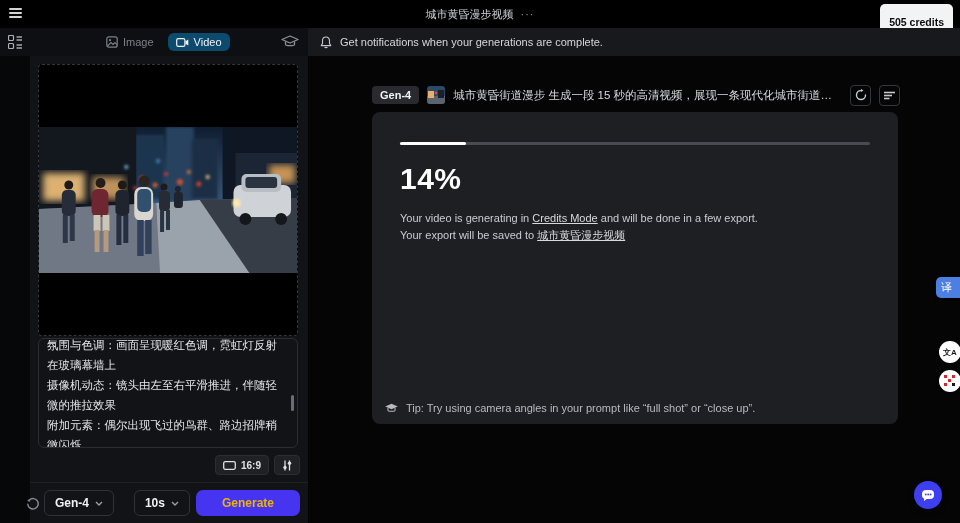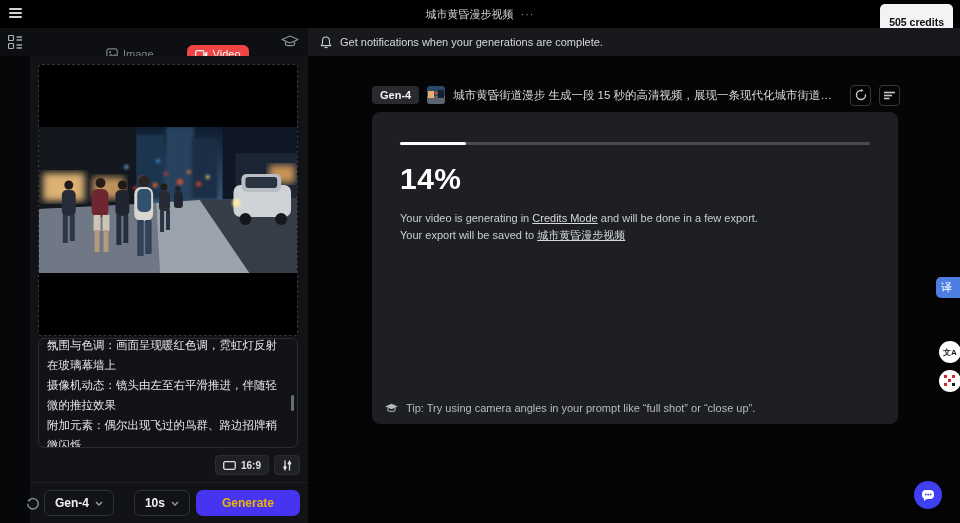--- a/index.html
+++ b/index.html
@@ -14,23 +14,23 @@
   .hamburger span { display:block; height:1.6px; background:#d2d4d8; margin-bottom:2.6px; border-radius:1px; }
   .title-wrap { position:absolute; left:0; right:0; top:0; height:28px; display:flex; align-items:center; justify-content:center; gap:7px; }
   .doc-title { font-size:11px; color:#cfd2d6; }
   .title-dots { font-size:11px; color:#8d9197; letter-spacing:1px; cursor:pointer; }
   .credits-btn { position:absolute; right:7px; top:4px; height:36px; background:#f2f3f4; color:#0b0b0c;
                  border:none; border-radius:5px; font-size:10.5px; font-weight:bold; padding:0 9px; cursor:pointer; }
 
   
   .toolbar { position:absolute; left:0; top:28px; width:308px; height:28px; background:#0d0f12; }
   .grid-icon { position:absolute; left:8px; top:7px; width:14px; height:14px; cursor:pointer; }
-  .tabs { position:absolute; left:98px; top:15px; height:22px; display:flex; align-items:center; gap:25px; }
+  .tabs { position:absolute; left:98px; top:3px; height:22px; display:flex; align-items:center; gap:6px; }
   .tab { display:flex; align-items:center; gap:5px; font-size:11px; color:#7d8187; padding:3px 8px; border-radius:6px; cursor:pointer; }
-  .tab.active { background:#ef4444; color:#f2f3f5; }
+  .tab.active { background:#0c4a6e; color:#f2f3f5; }
   .cap-btn { position:absolute; left:281px; top:6px; width:18px; height:16px; cursor:pointer; }
 
   .notifbar { position:absolute; left:308px; top:28px; width:652px; height:28px; background:#17191d;
               display:flex; align-items:center; }
   .notif-text { font-size:11px; color:#d6d8db; margin-left:8px; }
   .notif-right { margin-left:auto; display:flex; align-items:center; gap:12px; padding-right:8px; }
   .dismiss-link { font-size:11px; color:#8d9197; cursor:pointer; }
   .later-btn { background:#26282d; color:#e8e9ec; border:none; border-radius:6px; font-size:11px; padding:4px 11px; cursor:pointer; }
   .enable-btn { background:#4438e2; color:#fff; border:none; border-radius:6px; font-size:11px; padding:4px 13px; cursor:pointer; }
 

